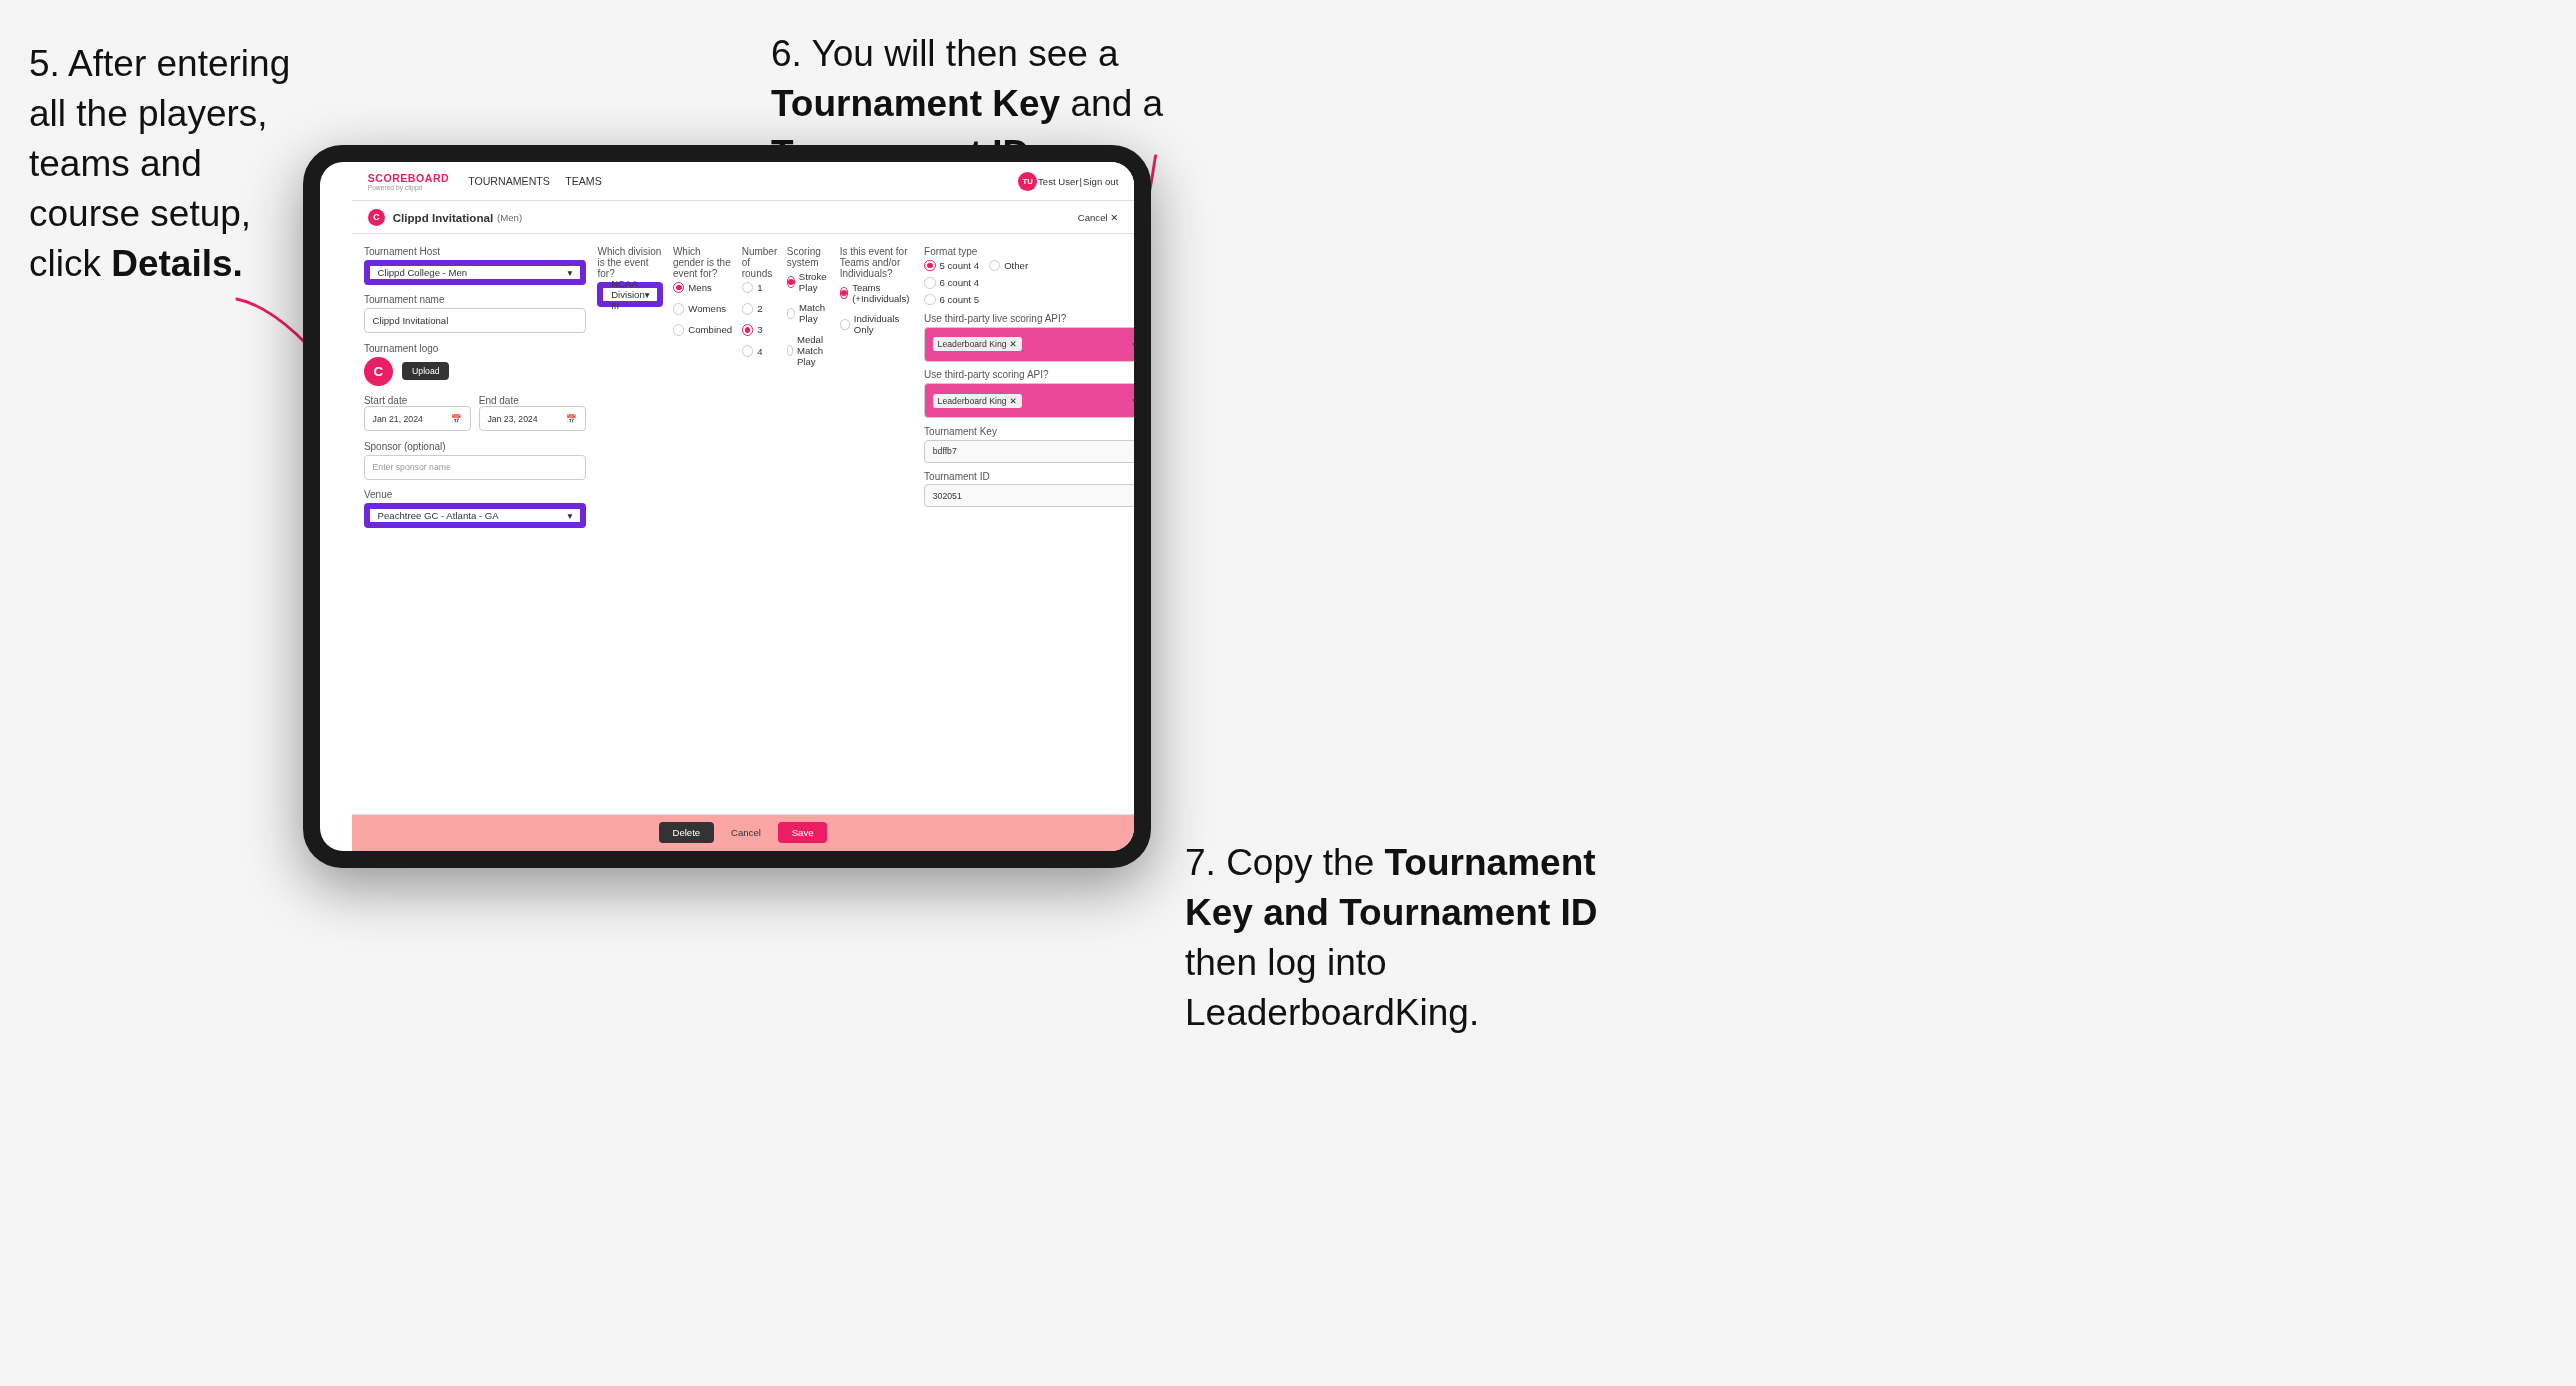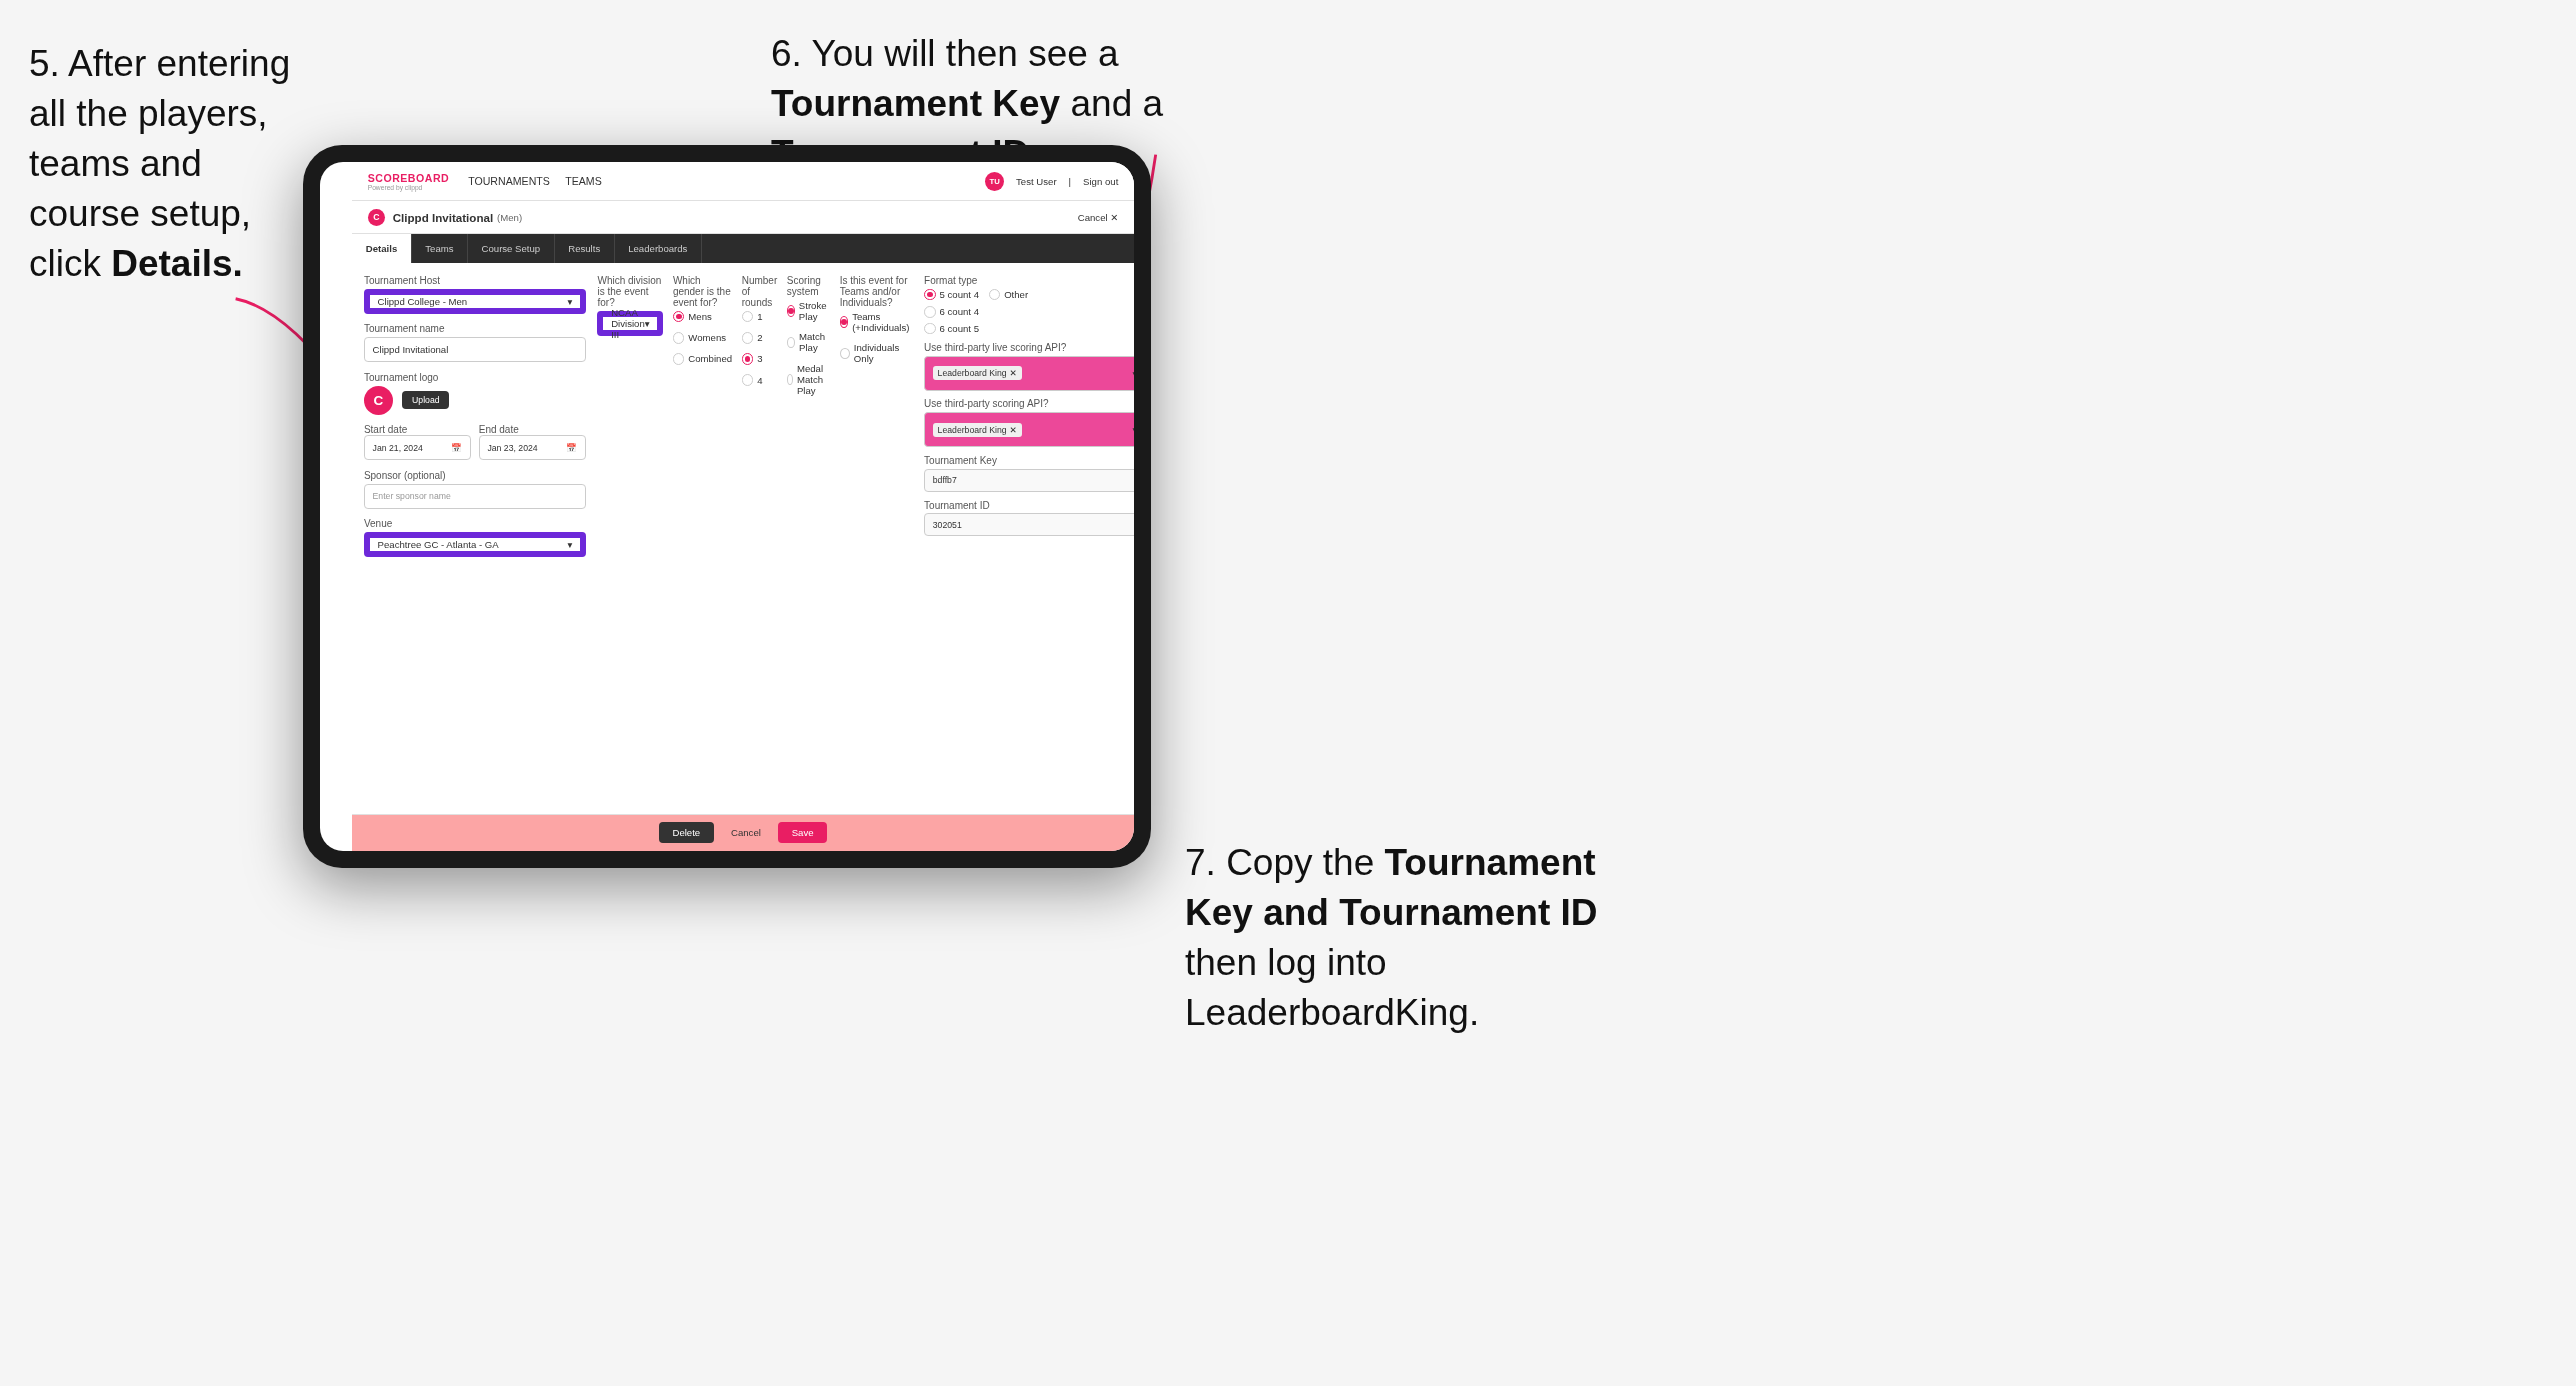--- a/index.html
+++ b/index.html
@@ -90,21 +90,21 @@
       display: flex;
       gap: 15.4px;
       font-size: 10.6px;
       color: #333;
     }
     .nav-link { cursor: pointer; font-weight: 500; }
     .nav-right {
       margin-left: auto;
       display: flex;
       align-items: center;
-      gap: 12px;
+      gap: 1px;
       font-size: 9.6px;
       color: #333;
     }
     .user-avatar {
       width: 19px; height: 19px;
       background: #e91e63;
       border-radius: 50%;
       display: flex; align-items: center; justify-content: center;
       color: white; font-size: 7.7px; font-weight: 700;
     }
@@ -415,27 +415,20 @@
       </div>
     </div>
 
     <div class="tournament-header">
       <div class="tournament-icon">C</div>
       <span class="tournament-title">Clippd Invitational</span>
       <span class="tournament-subtitle">(Men)</span>
       <span class="header-cancel">Cancel ✕</span>
     </div>
 
-    <div class="tab-bar">
-      <div class="tab active">Details</div>
-      <div class="tab">Teams</div>
-      <div class="tab">Course Setup</div>
-      <div class="tab">Results</div>
-      <div class="tab">Leaderboards</div>
-    </div>
 
     <div class="main-content">
 
       <div class="left-col">
         <div class="form-group">
           <div class="form-label">Tournament Host</div>
           <div class="form-select">
             <span>Clippd College - Men</span>
             <span>▾</span>
           </div>

